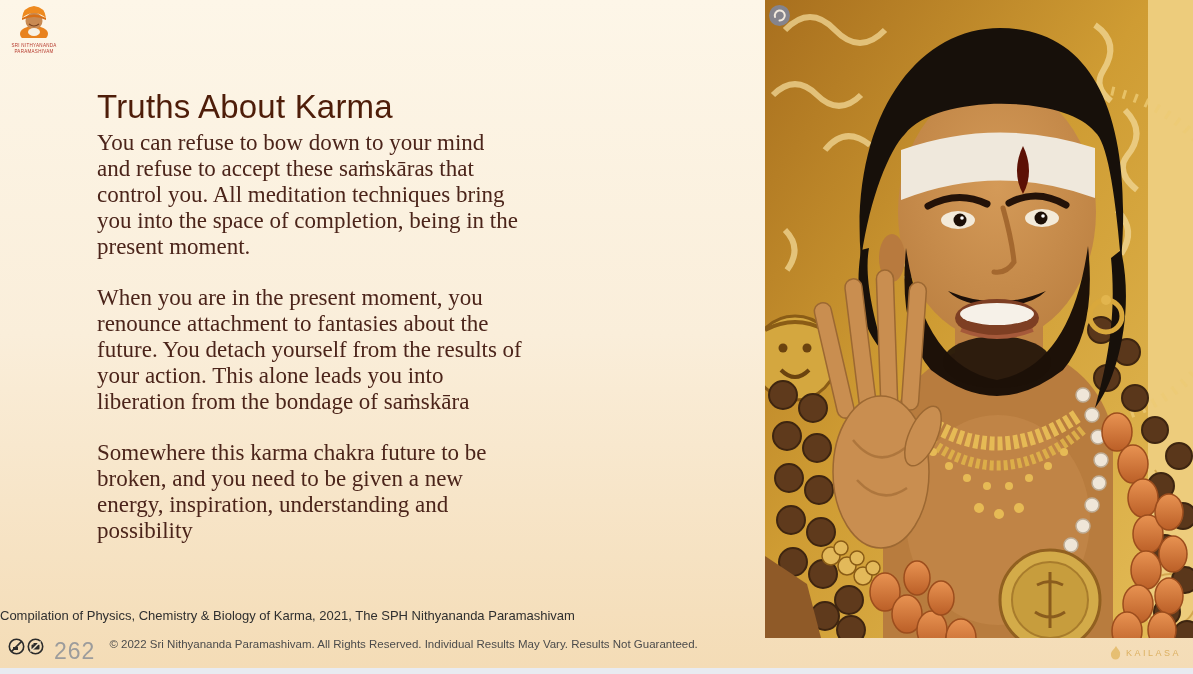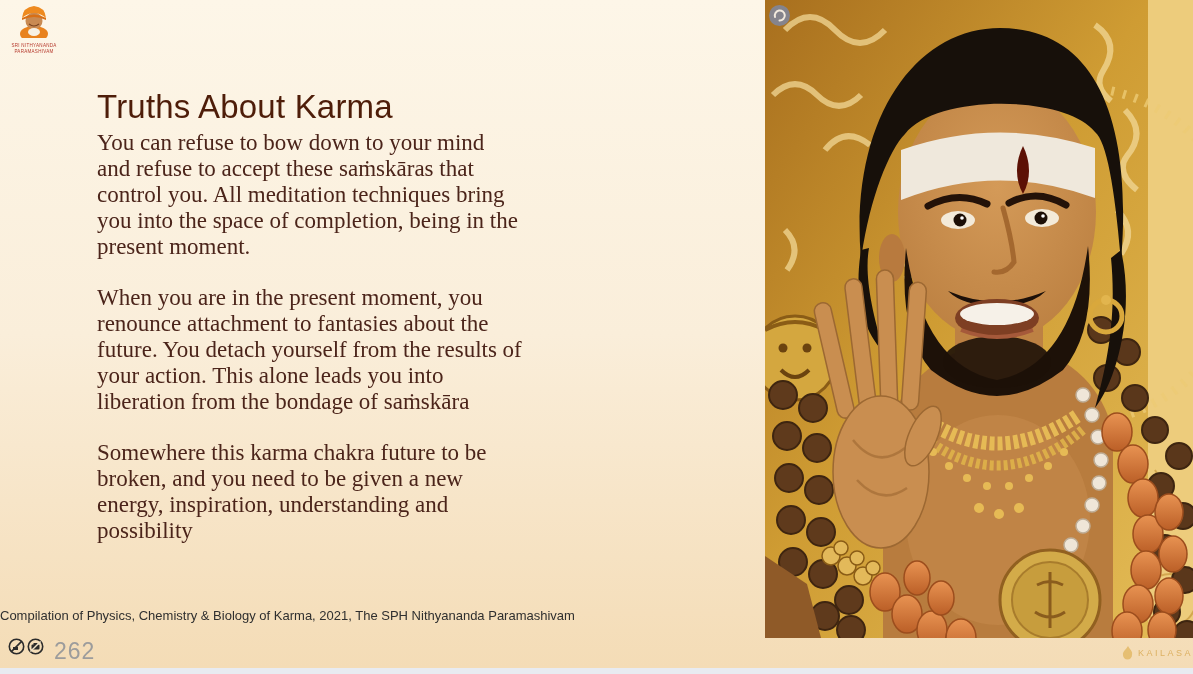--- a/index.html
+++ b/index.html
@@ -41,21 +41,21 @@
   .bottom-bar{
     position:absolute;left:0;top:638px;width:1193px;height:30px;
     display:flex;
   }
   .restrict-icons{display:flex;gap:2px;margin-left:8px;}
   .page-number{
     margin-left:10px;font-size:23px;color:#9c9c9c;letter-spacing:1px;
   }
   .copyright{margin-left:14px;font-size:11.5px;color:#4b4b4b;}
   .watermark{
-    margin-left:auto;display:flex;align-items:center;gap:4px;
+    margin-left:auto;margin-right:12px;display:flex;align-items:center;gap:4px;
     color:#d7a64d;font-size:9px;letter-spacing:2.5px;opacity:.8;
   }
   .bottom-strip{
     position:absolute;left:0;top:668px;width:1193px;height:6px;background:#e8ebf1;
   }
 </style>
 </head>
 <body>
 
 <div class="page-bg"></div>
@@ -299,20 +299,21 @@
       <line x1="3.4" y1="13.6" x2="13.6" y2="3.4" stroke="#2b2b2b" stroke-width="1.6"></line>
     </svg>
     <svg width="17" height="17" viewBox="0 0 17 17">
       <circle cx="8.5" cy="8.5" r="7.2" fill="none" stroke="#2b2b2b" stroke-width="1.6"></circle>
       <rect x="4.5" y="6.5" width="8" height="5" rx="1" fill="#2b2b2b"></rect>
       <rect x="6.5" y="5" width="4" height="2" fill="#2b2b2b"></rect>
       <line x1="3.4" y1="13.6" x2="13.6" y2="3.4" stroke="#efe2c8" stroke-width="1.4"></line>
     </svg>
   </div>
   <div class="page-number">262</div>
+  <div class="copyright">© 2022 Sri Nithyananda Paramashivam. All Rights Reserved. Individual Results May Vary. Results Not Guaranteed.</div>
   <div class="watermark">
     <svg width="12" height="14" viewBox="0 0 12 14">
       <path d="M6,0 C8,4 11,5 10,9 A4.5,4.5 0 0 1 1,9 C0.5,5 4,4 6,0 Z" fill="#e0b258" opacity=".9"></path>
     </svg>
     <span>KAILASA</span>
   </div>
 </div>
 
 <div class="bottom-strip"></div>
 

